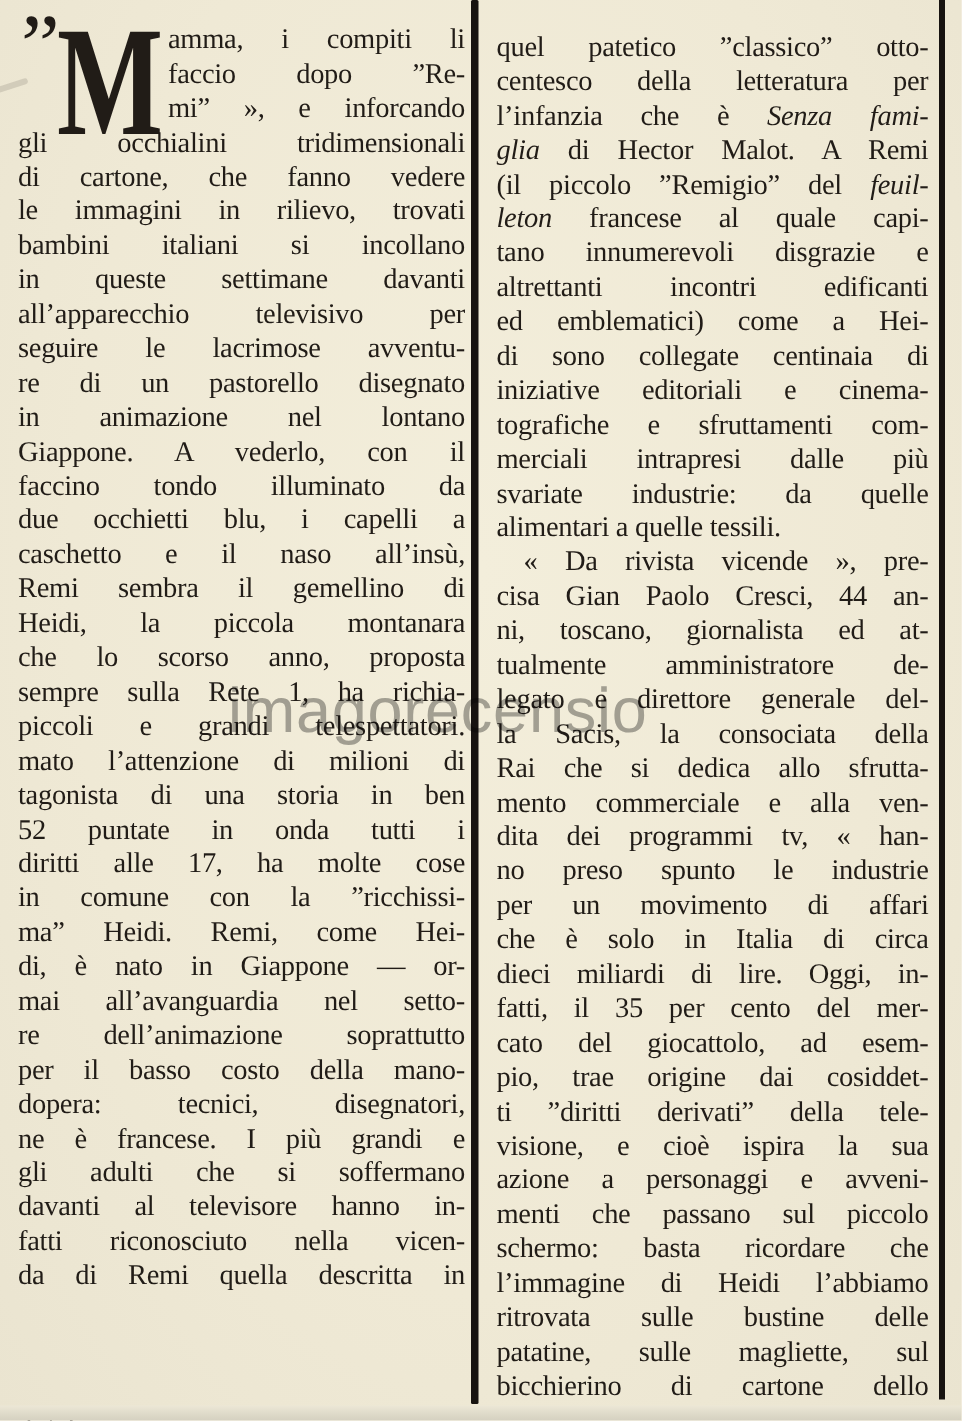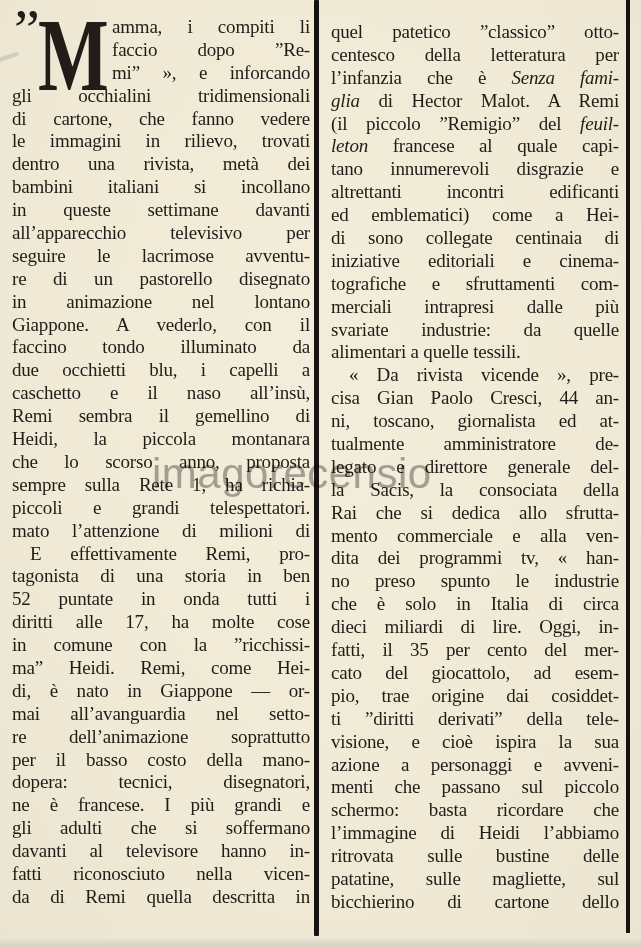--- a/index.html
+++ b/index.html
@@ -92,38 +92,36 @@
       <div class="dc-lines" id="dc-lines">
           <div class="line"><span>amma, i compiti li</span></div>
           <div class="line"><span>faccio dopo ”Re-</span></div>
           <div class="line"><span>mi” », e inforcando</span></div>
         </div>
     </div>
     <div id="col1-rest">
         <div class="line"><span>gli occhialini tridimensionali</span></div>
         <div class="line"><span>di cartone, che fanno vedere</span></div>
         <div class="line"><span>le immagini in rilievo, trovati</span></div>
-        <div class="line"><span>dentro una rivista, metà dei</span></div>
         <div class="line"><span>bambini italiani si incollano</span></div>
         <div class="line"><span>in queste settimane davanti</span></div>
         <div class="line"><span>all’apparecchio televisivo per</span></div>
         <div class="line"><span>seguire le lacrimose avventu-</span></div>
         <div class="line"><span>re di un pastorello disegnato</span></div>
         <div class="line"><span>in animazione nel lontano</span></div>
         <div class="line"><span>Giappone. A vederlo, con il</span></div>
         <div class="line"><span>faccino tondo illuminato da</span></div>
         <div class="line"><span>due occhietti blu, i capelli a</span></div>
         <div class="line"><span>caschetto e il naso all’insù,</span></div>
         <div class="line"><span>Remi sembra il gemellino di</span></div>
         <div class="line"><span>Heidi, la piccola montanara</span></div>
         <div class="line"><span>che lo scorso anno, proposta</span></div>
         <div class="line"><span>sempre sulla Rete 1, ha richia-</span></div>
         <div class="line"><span>piccoli e grandi telespettatori.</span></div>
         <div class="line"><span>mato l’attenzione di milioni di</span></div>
-        <div class="line indent"><span>E effettivamente Remi, pro-</span></div>
         <div class="line"><span>tagonista di una storia in ben</span></div>
         <div class="line"><span>52 puntate in onda tutti i</span></div>
         <div class="line"><span>diritti alle 17, ha molte cose</span></div>
         <div class="line"><span>in comune con la ”ricchissi-</span></div>
         <div class="line"><span>ma” Heidi. Remi, come Hei-</span></div>
         <div class="line"><span>di, è nato in Giappone — or-</span></div>
         <div class="line"><span>mai all’avanguardia nel setto-</span></div>
         <div class="line"><span>re dell’animazione soprattutto</span></div>
         <div class="line"><span>per il basso costo della mano-</span></div>
         <div class="line"><span>dopera: tecnici, disegnatori,</span></div>
@@ -157,20 +155,21 @@
         <div class="line indent"><span>« Da rivista vicende », pre-</span></div>
         <div class="line"><span>cisa Gian Paolo Cresci, 44 an-</span></div>
         <div class="line"><span>ni, toscano, giornalista ed at-</span></div>
         <div class="line"><span>tualmente amministratore de-</span></div>
         <div class="line"><span>legato e direttore generale del-</span></div>
         <div class="line"><span>la Sacis, la consociata della</span></div>
         <div class="line"><span>Rai che si dedica allo sfrutta-</span></div>
         <div class="line"><span>mento commerciale e alla ven-</span></div>
         <div class="line"><span>dita dei programmi tv, « han-</span></div>
         <div class="line"><span>no preso spunto le industrie</span></div>
+        <div class="line"><span>per un movimento di affari</span></div>
         <div class="line"><span>che è solo in Italia di circa</span></div>
         <div class="line"><span>dieci miliardi di lire. Oggi, in-</span></div>
         <div class="line"><span>fatti, il 35 per cento del mer-</span></div>
         <div class="line"><span>cato del giocattolo, ad esem-</span></div>
         <div class="line"><span>pio, trae origine dai cosiddet-</span></div>
         <div class="line"><span>ti ”diritti derivati” della tele-</span></div>
         <div class="line"><span>visione, e cioè ispira la sua</span></div>
         <div class="line"><span>azione a personaggi e avveni-</span></div>
         <div class="line"><span>menti che passano sul piccolo</span></div>
         <div class="line"><span>schermo: basta ricordare che</span></div>

